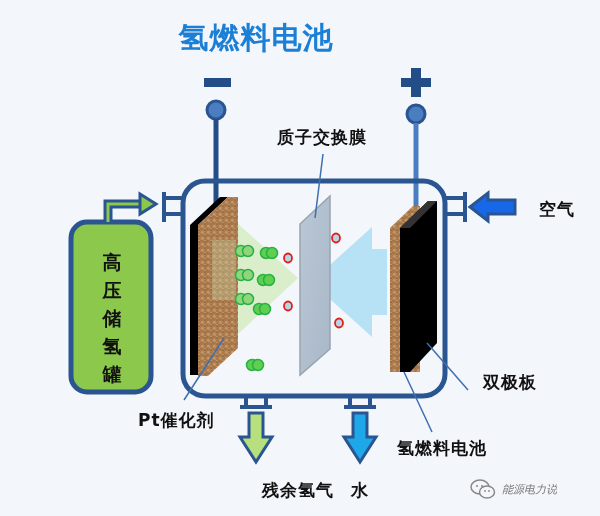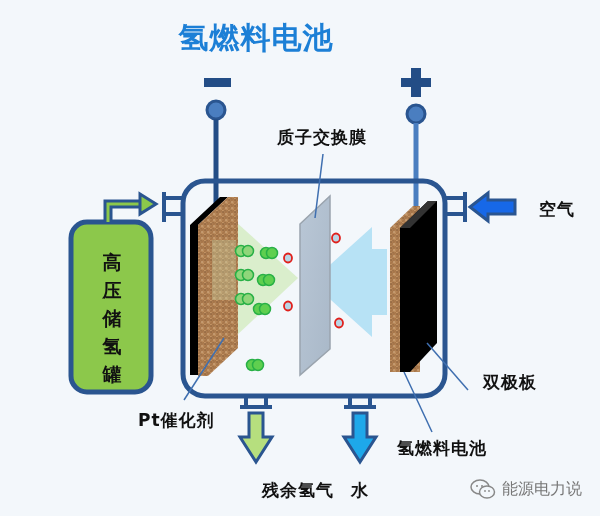--- a/index.html
+++ b/index.html
@@ -1,21 +1,21 @@
 <!DOCTYPE html>
 <html><head>
 <meta charset="utf-8">
 <style>
   html,body{margin:0;padding:0;}
   body{width:600px;height:516px;overflow:hidden;background:#f3f7fb;font-family:"DejaVu Sans","Liberation Sans",sans-serif;position:relative;}
   #bg{position:absolute;left:0;top:0;width:600px;height:516px;}
   .lbl{position:absolute;font-weight:bold;color:#111;font-size:17px;letter-spacing:1px;white-space:nowrap;font-family:"DejaVu Sans","Liberation Sans",sans-serif;}
   #title{position:absolute;left:0;width:512px;top:18px;text-align:center;font-size:30px;font-weight:bold;color:#1c7fd6;letter-spacing:1px;}
   #tank-label{position:absolute;left:101px;top:248px;width:22px;font-size:19px;font-weight:bold;line-height:28px;text-align:center;color:#111;}
-  #watermark{position:absolute;left:470px;top:478px;display:flex;align-items:center;gap:6px;color:#777;font-size:16px;}
+  #watermark{position:absolute;left:470px;top:478px;display:flex;align-items:center;gap:6px;color:#777;font-size:11px;font-style:italic;}
 </style>
 </head>
 <body>
 
 <svg id="bg" viewBox="0 0 600 516">
   <defs>
     <linearGradient id="cork" x1="0" y1="0" x2="1" y2="1">
       <stop offset="0" stop-color="#c99a6a"></stop>
       <stop offset="0.5" stop-color="#a7764a"></stop>
       <stop offset="1" stop-color="#c39463"></stop>

